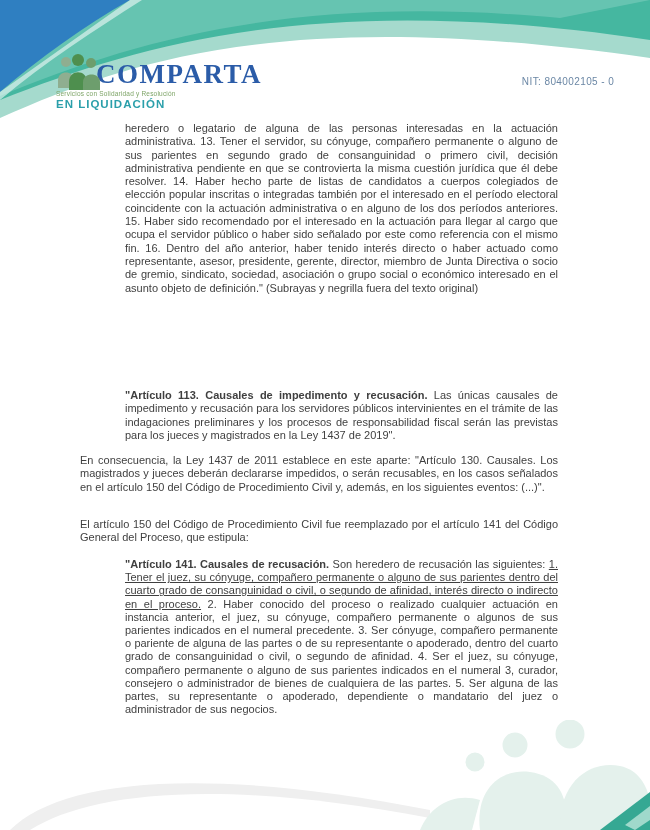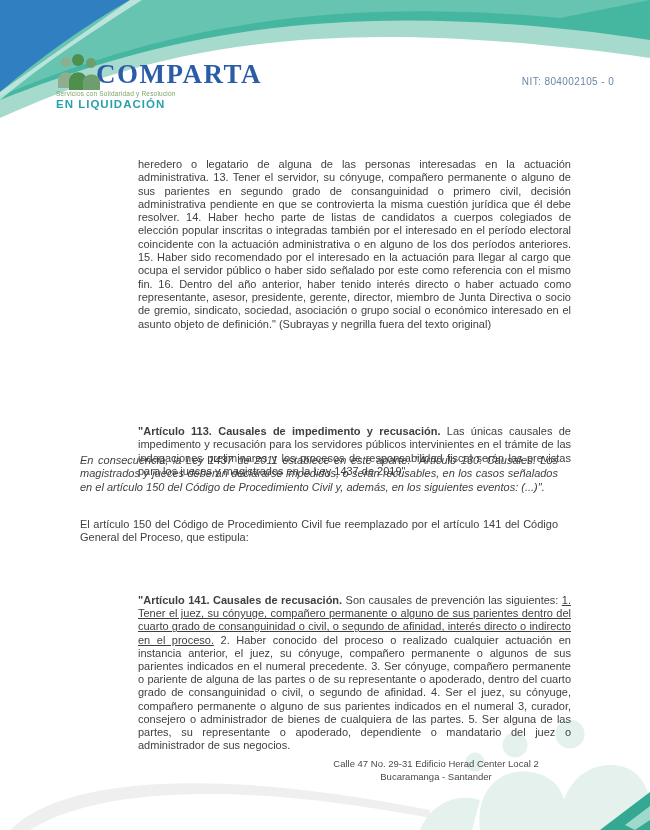--- a/index.html
+++ b/index.html
@@ -37,28 +37,28 @@
     font-size:10px;color:#6b87a5;letter-spacing:.4px;text-align:center;
   }
 
   
   .para{
     position:absolute;
     font-size:11px;line-height:13.3px;color:#3f3f3f;
     text-align:justify;margin:0;
   }
   .flush{left:80px;width:478px;}
-  .indent{left:138px;width:433px;margin-top:36px;}
+  .indent{left:125px;width:433px;}
   .b{font-weight:bold;}
   .bu{font-weight:normal;text-decoration:underline;}
 
   #p1{top:122px;}
   #p2{top:332px;}
   #p3{top:389px;}
-  #p4{top:454px;font-style:italic;}
+  #p4{top:454px;}
   #p5{top:518px;}
   #p6{top:558px;line-height:13.2px;}
 
   
   .footer{
     position:absolute;left:300px;top:757px;width:272px;
     text-align:center;font-size:9.5px;line-height:13px;color:#4a4a4a;
   }
 </style>
 </head>
@@ -128,23 +128,19 @@
   <p id="p4" class="para flush">
     <span>En consecuencia, la Ley 1437 de 2011 establece en este aparte: "Artículo 130. Causales. Los magistrados y jueces deberán declararse impedidos, o serán recusables, en los casos señalados en el artículo 150 del Código de Procedimiento Civil y, además, en los siguientes eventos: (...)".</span>
   </p>
 
   <p id="p5" class="para flush">
     <span>El artículo 150 del Código de Procedimiento Civil fue reemplazado por el artículo 141 del Código General del Proceso, que estipula:</span>
   </p>
 
   <p id="p6" class="para indent">
     <span class="b">"Artículo 141. Causales de recusación.</span>
-    <span> Son causales de prevención las siguientes: </span>
+    <span> Son heredero de recusación las siguientes: </span>
     <span class="bu">1. Tener el juez, su cónyuge, compañero permanente o alguno de sus parientes dentro del cuarto grado de consanguinidad o civil, o segundo de afinidad, interés directo o indirecto en el proceso.</span>
     <span> 2. Haber conocido del proceso o realizado cualquier actuación en instancia anterior, el juez, su cónyuge, compañero permanente o algunos de sus parientes indicados en el numeral precedente. 3. Ser cónyuge, compañero permanente o pariente de alguna de las partes o de su representante o apoderado, dentro del cuarto grado de consanguinidad o civil, o segundo de afinidad. 4. Ser el juez, su cónyuge, compañero permanente o alguno de sus parientes indicados en el numeral 3, curador, consejero o administrador de bienes de cualquiera de las partes. 5. Ser alguna de las partes, su representante o apoderado, dependiente o mandatario del juez o administrador de sus negocios.</span>
   </p>
 
-  <div class="footer">
-    <div>Calle 47 No. 29-31 Edificio Herad Center Local 2</div>
-    <div>Bucaramanga - Santander</div>
-  </div>
 
 </div>
 
 </body></html>

